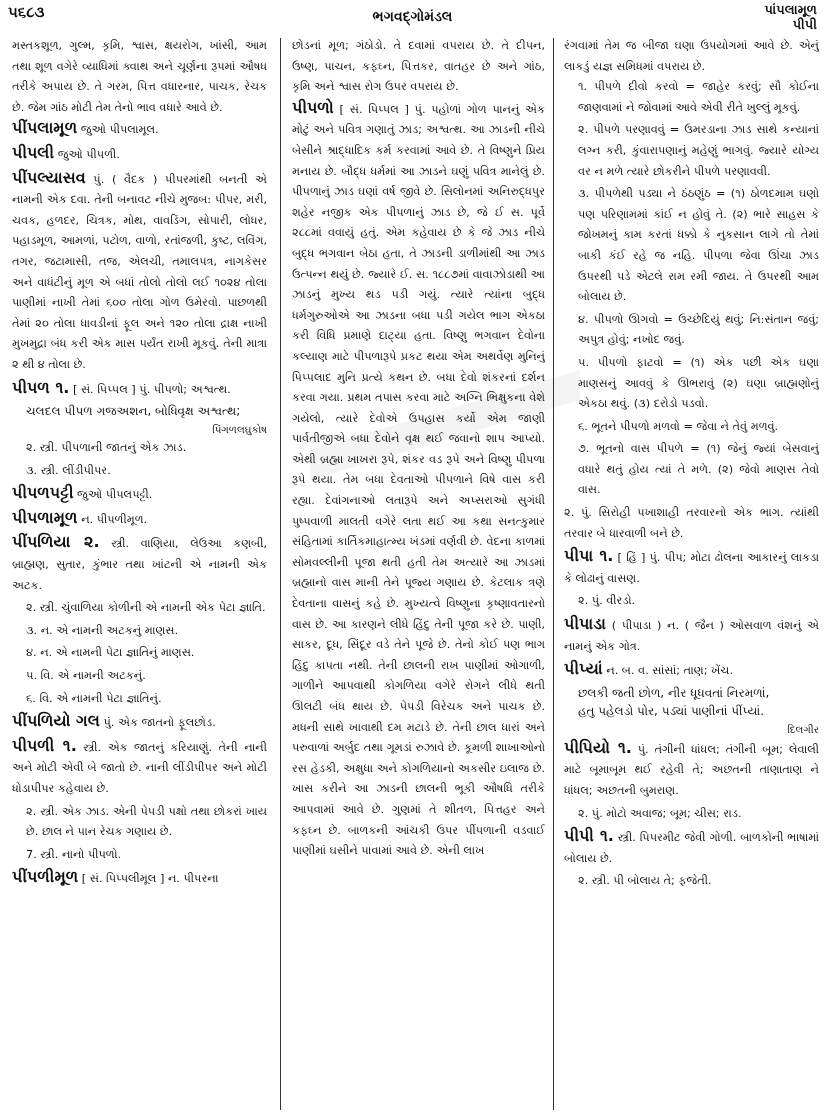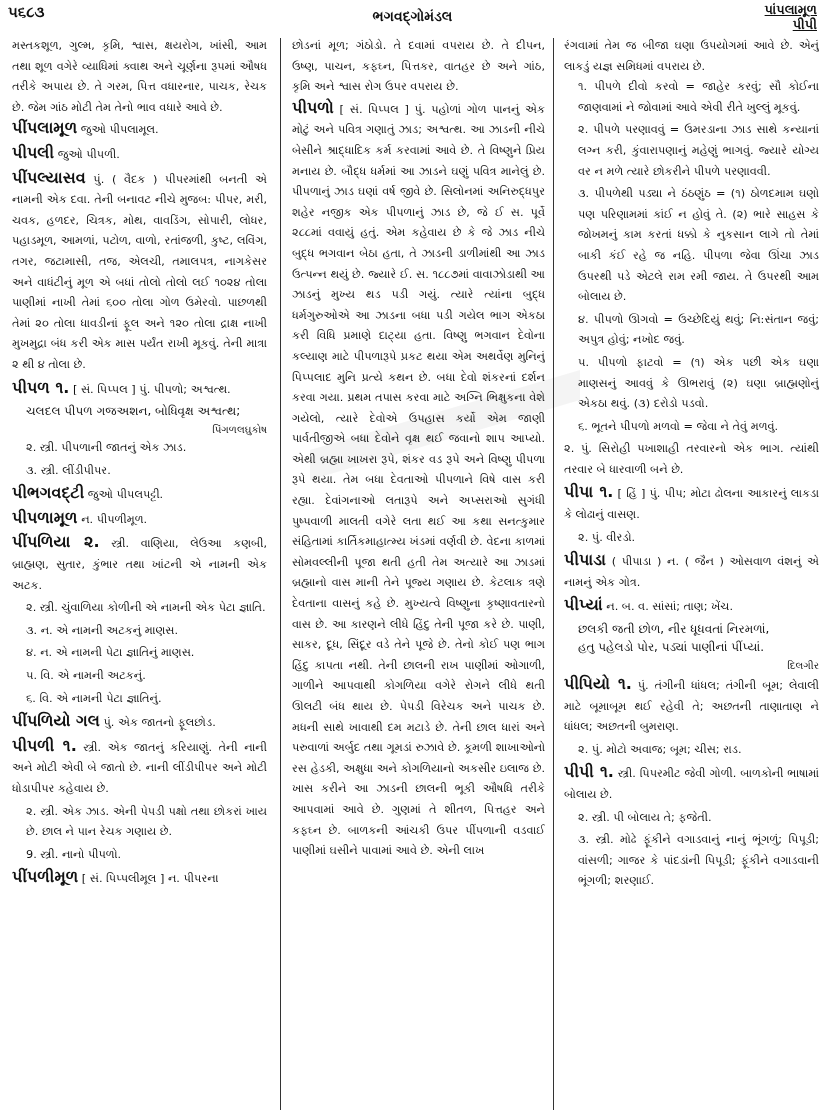--- a/index.html
+++ b/index.html
@@ -9,21 +9,21 @@
   }
   .watermark {
     position: absolute; left: 250px; top: 250px; width: 380px; height: 560px;
     pointer-events: none; opacity: 0.06;
   }
   .header {
     position: absolute; left: 0; top: 0; width: 825px; height: 34px;
   }
   .header .pagenum { position: absolute; left: 8px; top: 4px; font-size: 15px; font-weight: bold; font-family: Liberation Mono, monospace; }
   .header .title { position: absolute; left: 0; width: 825px; top: 8px; text-align: center; font-size: 14px; font-weight: bold; }
-  .header .guide { position: absolute; right: 8px; top: 2px; text-align: right; font-size: 13px; font-weight: bold; line-height: 15px; text-decoration: underline; }
+  .header .guide { position: absolute; right: 8px; top: 2px; text-align: right; font-size: 13px; font-weight: bold; line-height: 15px; }
   .col {
     position: absolute; top: 36px; height: 1075px; overflow: hidden;
     font-size: 11.3px; line-height: 20.6px; text-align: justify;
   }
   .col1 { left: 12px; width: 255px; }
   .col2 { left: 292px; width: 253px; }
   .col3 { left: 564px; width: 255px; }
   .divider { position: absolute; top: 38px; width: 1px; height: 1072px; background: #333; }
   .d1 { left: 280px; }
   .d2 { left: 553px; }
@@ -60,54 +60,54 @@
     <div class="entry"><span class="hw">પીંપલામૂળ</span> <span class="body">જુઓ પીપલામૂલ.</span></div>
     <div class="entry"><span class="hw">પીપલી</span> <span class="body">જુઓ પીપળી.</span></div>
     <div class="entry"><span class="hw">પીંપલ્યાસવ</span> <span class="body">પું. ( વૈદક ) પીપરમાંથી બનતી એ નામની એક દવા. તેની બનાવટ નીચે મુજબ: પીપર, મરી, ચવક, હળદર, ચિત્રક, મોથ, વાવડિંગ, સોપારી, લોધર, પહાડમૂળ, આમળાં, પટોળ, વાળો, રતાંજળી, કુષ્ટ, લવિંગ, તગર, જટામાસી, તજ, એલચી, તમાલપત્ર, નાગકેસર અને વાધંટીનું મૂળ એ બધાં તોલો તોલો લઈ ૧૦૨૪ તોલા પાણીમાં નાખી તેમાં ૬૦૦ તોલા ગોળ ઉમેરવો. પાછળથી તેમાં ૨૦ તોલા ધાવડીનાં ફૂલ અને ૧૨૦ તોલા દ્રાક્ષ નાખી મુખમુદ્રા બંધ કરી એક માસ પર્યંત રાખી મૂકવું. તેની માત્રા ૨ થી ૪ તોલા છે.</span></div>
     <div class="entry"><span class="hw">પીપળ ૧.</span> <span class="body">[ સં. પિપ્પલ ] પું. પીપળો; અશ્વત્થ.</span></div>
     <div>
       <div class="quote">ચલદલ પીપળ ગજઅશન, બોધિવૃક્ષ અશ્વત્થ;</div>
       <div class="source">પિંગળલઘુકોષ</div>
     </div>
     <div class="sub">૨. સ્ત્રી. પીપળાની જાતનું એક ઝાડ.</div>
     <div class="sub">૩. સ્ત્રી. લીંડીપીપર.</div>
-    <div class="entry"><span class="hw">પીભગવદ્ટી</span> <span class="body">જુઓ પીપલપટ્ટી.</span></div>
+    <div class="entry"><span class="hw">પીપળપટ્ટી</span> <span class="body">જુઓ પીપલપટ્ટી.</span></div>
     <div class="entry"><span class="hw">પીપળામૂળ</span> <span class="body">ન. પીપળીમૂળ.</span></div>
     <div class="entry"><span class="hw">પીંપળિયા ૨.</span> <span class="body">સ્ત્રી. વાણિયા, લેઉઆ કણબી, બ્રાહ્મણ, સુતાર, કુંભાર તથા ખાંટની એ નામની એક અટક.</span></div>
     <div class="sub">૨. સ્ત્રી. ચુંવાળિયા કોળીની એ નામની એક પેટા જ્ઞાતિ.</div>
     <div class="sub">૩. ન. એ નામની અટકનું માણસ.</div>
     <div class="sub">૪. ન. એ નામની પેટા જ્ઞાતિનું માણસ.</div>
     <div class="sub">૫. વિ. એ નામની અટકનું.</div>
     <div class="sub">૬. વિ. એ નામની પેટા જ્ઞાતિનું.</div>
     <div class="entry"><span class="hw">પીંપળિયો ગલ</span> <span class="body">પું. એક જાતનો ફૂલછોડ.</span></div>
     <div class="entry"><span class="hw">પીપળી ૧.</span> <span class="body">સ્ત્રી. એક જાતનું કરિયાણું. તેની નાની અને મોટી એવી બે જાતો છે. નાની લીંડીપીપર અને મોટી ધોડાપીપર કહેવાય છે.</span></div>
     <div class="sub">૨. સ્ત્રી. એક ઝાડ. એની પેપડી પક્ષો તથા છોકરાં ખાય છે. છાલ ને પાન રેચક ગણાય છે.</div>
-    <div class="sub">9. સ્ત્રી. નાનો પીપળો.</div>
+    <div class="sub">7. સ્ત્રી. નાનો પીપળો.</div>
     <div class="entry"><span class="hw">પીંપળીમૂળ</span> <span class="body">[ સં. પિપ્પલીમૂલ ] ન. પીપરના</span></div>
   </div>
 <div class="col col2">
     <div class="cont-block">છોડનાં મૂળ; ગંઠોડો. તે દવામાં વપરાય છે. તે દીપન, ઉષ્ણ, પાચન, કફઘ્ન, પિત્તકર, વાતહર છે અને ગાંઠ, કૃમિ અને શ્વાસ રોગ ઉપર વપરાય છે.</div>
     <div class="entry"><span class="hw">પીપળો</span> <span class="body">[ સં. પિપ્પલ ] પું. પહોળાં ગોળ પાનનું એક મોટું અને પવિત્ર ગણાતું ઝાડ; અશ્વત્થ. આ ઝાડની નીચે બેસીને શ્રાદ્ધાદિક કર્મ કરવામાં આવે છે. તે વિષ્ણુને પ્રિય મનાય છે. બૌદ્ધ ધર્મમાં આ ઝાડને ઘણું પવિત્ર માનેલું છે. પીપળાનું ઝાડ ઘણાં વર્ષ જીવે છે. સિલોનમાં અનિરુદ્ધપુર શહેર નજીક એક પીપળાનું ઝાડ છે, જે ઈ સ. પૂર્વે ૨૮૮માં વવાયું હતું. એમ કહેવાય છે કે જે ઝાડ નીચે બુદ્ધ ભગવાન બેઠા હતા, તે ઝાડની ડાળીમાંથી આ ઝાડ ઉત્પન્ન થયું છે. જ્યારે ઈ. સ. ૧૮૮૭માં વાવાઝોડાથી આ ઝાડનું મુખ્ય થડ પડી ગયું. ત્યારે ત્યાંના બુદ્ધ ધર્મગુરુઓએ આ ઝાડના બધા પડી ગયેલ ભાગ એકઠા કરી વિધિ પ્રમાણે દાટ્યા હતા. વિષ્ણુ ભગવાન દેવોના કલ્યાણ માટે પીપળારૂપે પ્રકટ થયા એમ અથર્વેણ મુનિનું પિપ્પલાદ મુનિ પ્રત્યે કથન છે. બધા દેવો શંકરનાં દર્શન કરવા ગયા. પ્રથમ તપાસ કરવા માટે અગ્નિ ભિક્ષુકના વેશે ગયેલો, ત્યારે દેવોએ ઉપહાસ કર્યો એમ જાણી પાર્વતીજીએ બધા દેવોને વૃક્ષ થઈ જવાનો શાપ આપ્યો. એથી બ્રહ્મા ખાખરા રૂપે, શંકર વડ રૂપે અને વિષ્ણુ પીપળા રૂપે થયા. તેમ બધા દેવતાઓ પીપળાને વિષે વાસ કરી રહ્યા. દેવાંગનાઓ લતારૂપે અને અપ્સરાઓ સુગંધી પુષ્પવાળી માલતી વગેરે લતા થઈ આ કથા સનત્કુમાર સંહિતામાં કાર્તિકમાહાત્મ્ય ખંડમાં વર્ણવી છે. વેદના કાળમાં સોમવલ્લીની પૂજા થતી હતી તેમ અત્યારે આ ઝાડમાં બ્રહ્માનો વાસ માની તેને પૂજ્ય ગણાય છે. કેટલાક ત્રણે દેવતાના વાસનું કહે છે. મુખ્યત્વે વિષ્ણુના કૃષ્ણાવતારનો વાસ છે. આ કારણને લીધે હિંદુ તેની પૂજા કરે છે. પાણી, સાકર, દૂધ, સિંદૂર વડે તેને પૂજે છે. તેનો કોઈ પણ ભાગ હિંદુ કાપતા નથી. તેની છાલની રાખ પાણીમાં ઓગાળી, ગાળીને આપવાથી કોગળિયા વગેરે રોગને લીધે થતી ઊલટી બંધ થાય છે. પેપડી વિરેચક અને પાચક છે. મધની સાથે ખાવાથી દમ મટાડે છે. તેની છાલ ધારાં અને પરુવાળાં અર્બુદ તથા ગૂમડાં રુઝાવે છે. કૂમળી શાખાઓનો રસ હેડકી, અક્ષુધા અને કોગળિયાનો અકસીર ઇલાજ છે. ખાસ કરીને આ ઝાડની છાલની ભૂકી ઔષધિ તરીકે આપવામાં આવે છે. ગુણમાં તે શીતળ, પિત્તહર અને કફઘ્ન છે. બાળકની આંચકી ઉપર પીંપળાની વડવાઈ પાણીમાં ઘસીને પાવામાં આવે છે. એની લાખ</span></div>
   </div>
 <div class="col col3">
     <div class="cont-block">રંગવામાં તેમ જ બીજા ઘણા ઉપયોગમાં આવે છે. એનું લાકડું યજ્ઞ સમિધમાં વપરાય છે.</div>
     <div class="sub">૧. પીપળે દીવો કરવો = જાહેર કરવું; સૌ કોઈના જાણવામાં ને જોવામાં આવે એવી રીતે ખુલ્લું મૂકવું.</div>
     <div class="sub">૨. પીપળે પરણાવવું = ઉમરડાના ઝાડ સાથે કન્યાનાં લગ્ન કરી, કુંવારાપણાનું મહેણું ભાગવું. જ્યારે યોગ્ય વર ન મળે ત્યારે છોકરીને પીપળે પરણાવવી.</div>
     <div class="sub">૩. પીપળેથી પડ્યા ને ઠંઠણુંઠ = (૧) ઠોળદમામ ઘણો પણ પરિણામમાં કાંઈ ન હોવું તે. (૨) ભારે સાહસ કે જોખમનું કામ કરતાં ધક્કો કે નુકસાન લાગે તો તેમાં બાકી કંઈ રહે જ નહિ. પીપળા જેવા ઊંચા ઝાડ ઉપરથી પડે એટલે રામ રમી જાય. તે ઉપરથી આમ બોલાય છે.</div>
     <div class="sub">૪. પીપળો ઊગવો = ઉચ્છેદિયું થવું; નિ:સંતાન જવું; અપુત્ર હોવું; નખોદ જવું.</div>
     <div class="sub">૫. પીપળો ફાટવો = (૧) એક પછી એક ઘણા માણસનું આવવું કે ઊભરાવું (૨) ઘણા બ્રાહ્મણોનું એકઠા થવું. (૩) દરોડો પડવો.</div>
     <div class="sub">૬. ભૂતને પીપળો મળવો = જેવા ને તેવું મળવું.</div>
+    <div class="sub">૭. ભૂતનો વાસ પીપળે = (૧) જેનું જ્યાં બેસવાનું વધારે થતું હોય ત્યાં તે મળે. (૨) જેવો માણસ તેવો વાસ.</div>
     <div class="sub flush">૨. પું. સિરોહી પખાશાહી તરવારનો એક ભાગ. ત્યાંથી તરવાર બે ધારવાળી બને છે.</div>
     <div class="entry"><span class="hw">પીપા ૧.</span> <span class="body">[ હિં ] પું. પીપ; મોટા ઢોલના આકારનું લાકડા કે લોઢાનું વાસણ.</span></div>
     <div class="sub">૨. પું. વીરડો.</div>
     <div class="entry"><span class="hw">પીપાડા</span> <span class="body">( પીપાડા ) ન. ( જૈન ) ઓસવાળ વંશનું એ નામનું એક ગોત્ર.</span></div>
     <div class="entry"><span class="hw">પીપ્યાં</span> <span class="body">ન. બ. વ. સાંસાં; તાણ; ખેંચ.</span></div>
     <div>
       <div class="quote">છલકી જતી છોળ, નીર ધૂધવતાં નિરમળાં,</div>
       <div class="quote">હતુ પહેલડો પોર, પડ્યાં પાણીનાં પીંપ્યાં.</div>
       <div class="source">દિલગીર</div>
     </div>
     <div class="entry"><span class="hw">પીપિયો ૧.</span> <span class="body">પું. તંગીની ધાંધલ; તંગીની બૂમ; લેવાલી માટે બૂમાબૂમ થઈ રહેવી તે; અછતની તાણાતાણ ને ધાંધલ; અછતની બુમરાણ.</span></div>
     <div class="sub">૨. પું. મોટો અવાજ; બૂમ; ચીસ; રાડ.</div>
     <div class="entry"><span class="hw">પીપી ૧.</span> <span class="body">સ્ત્રી. પિપરમીટ જેવી ગોળી. બાળકોની ભાષામાં બોલાય છે.</span></div>
     <div class="sub">૨. સ્ત્રી. પી બોલાય તે; ફજેતી.</div>
-    <div class="sub">૩. સ્ત્રી. મોઢે ફૂંકીને વગાડવાનું નાનું ભૂંગળું; પિપૂડી; વાંસળી; ગાજર કે પાંદડાંની પિપૂડી; ફૂંકીને વગાડવાની ભૂંગળી; શરણાઈ.</div>
   </div>
 
 </body></html>

